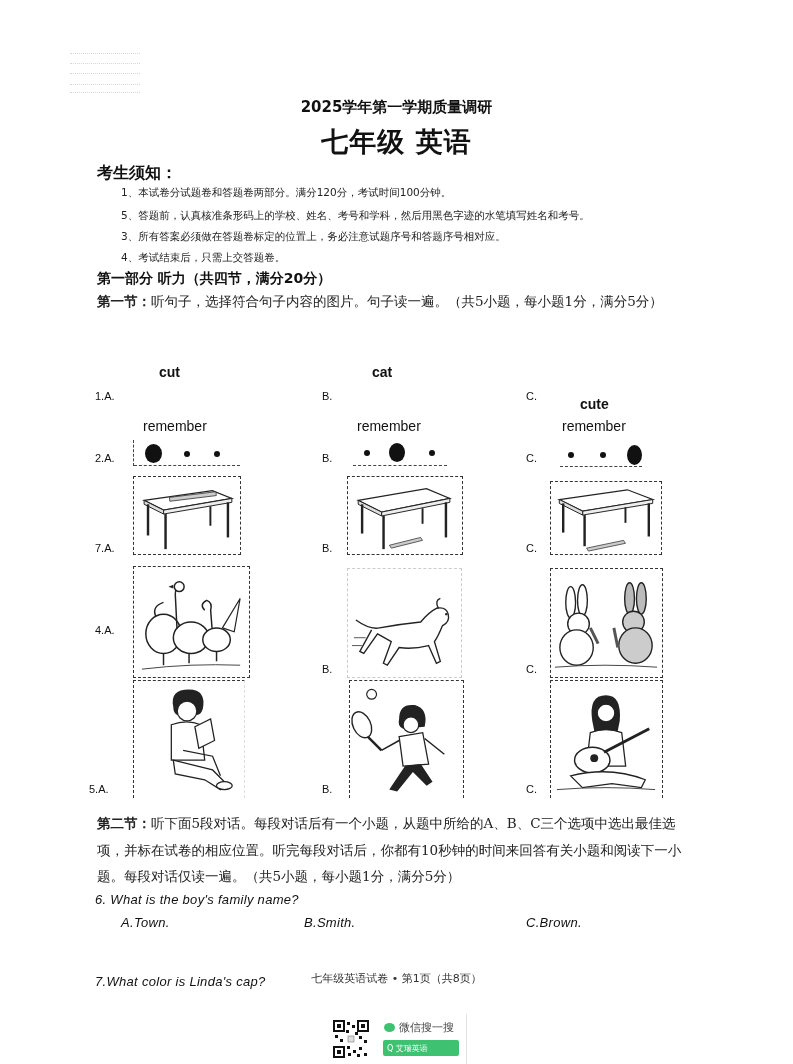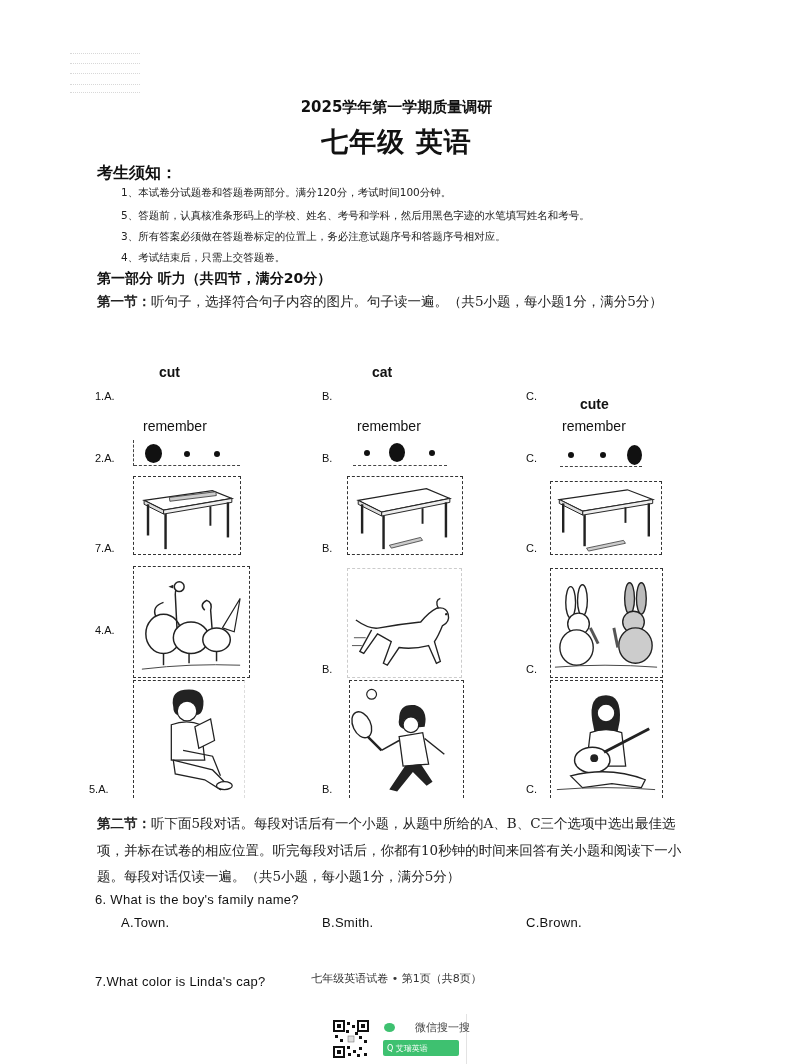--- a/index.html
+++ b/index.html
@@ -14,25 +14,25 @@
   .sec-h { left:97px; top:270px; font-size:14px; font-weight:bold; }
   .para { left:97px; width:585px; font-size:13.5px; line-height:21px; color:#222; font-family:"DejaVu Serif","Liberation Serif",serif; }
   .para b { font-family:"DejaVu Sans","Liberation Sans",sans-serif; }
   .word { font-size:14px; font-weight:bold; font-family:"Liberation Sans",sans-serif; }
   .lbl { font-size:11px; font-family:"Liberation Sans",sans-serif; }
   .rem { font-size:14px; font-family:"Liberation Sans",sans-serif; }
   .dotline { position:absolute; border-bottom:1px dashed #444; height:0; }
   .dot { position:absolute; border-radius:50%; background:#111; }
   .box { position:absolute; border:1.5px dashed #333; box-sizing:border-box; background:#fff; overflow:hidden; }
   .box svg { width:100%; height:100%; display:block; }
-  .q { font-size:13px; font-family:"Liberation Sans",sans-serif; letter-spacing:0.3px; }
+  .q { font-size:13px; font-family:"Liberation Sans",sans-serif; letter-spacing:0.3px;font-style:italic; }
   .footer { left:0; width:793px; top:971px; text-align:center; font-size:11px; color:#333; }
   .qr { left:333px; top:1020px; width:36px; height:38px; }
   .wx-panel { left:378px; top:1014px; width:88px; height:50px; border-right:1px solid #e3e3e3; }
-  .wx-row { left:384px; top:1020px; font-size:11px; color:#444; display:flex; align-items:center; gap:20px; }
+  .wx-row { left:384px; top:1020px; font-size:11px; color:#444; display:flex; align-items:center; gap:4px; }
   .wx-search { left:383px; top:1040px; width:76px; height:16px; background:#3ec170; border-radius:2px; color:#fff; font-size:8px; display:flex; align-items:center; padding-left:4px; box-sizing:border-box; }
 </style>
 </head>
 <body>
 
 <div class="faint" style="top:53px;"></div>
 <div class="faint" style="top:63px;"></div>
 <div class="faint" style="top:73px;"></div>
 <div class="faint" style="top:84px;"></div>
 <div class="faint" style="top:92px;"></div>
@@ -213,21 +213,21 @@
     <path d="M6 110 q50 -4 100 0" fill="none" stroke="#444" stroke-width="1"></path>
   </svg>
 </div>
 
 <div class="abs para" style="top:810px;line-height:26.5px;">
   <b>第二节：</b><span>听下面5段对话。每段对话后有一个小题，从题中所给的A、B、C三个选项中选出最佳选项，并标在试卷的相应位置。听完每段对话后，你都有10秒钟的时间来回答有关小题和阅读下一小题。每段对话仅读一遍。（共5小题，每小题1分，满分5分）</span>
 </div>
 
 <div class="abs q" style="left:95px;top:892px;">6.  What  is  the  boy's  family  name?</div>
 <div class="abs q" style="left:121px;top:915px;">A.Town.</div>
-<div class="abs q" style="left:322px;top:915px;">B.Smith.</div>
+<div class="abs q" style="left:304px;top:915px;">B.Smith.</div>
 <div class="abs q" style="left:526px;top:915px;">C.Brown.</div>
 <div class="abs q" style="left:95px;top:974px;">7.What  color  is  Linda's  cap?</div>
 
 <div class="abs footer">七年级英语试卷 • 第1页（共8页）</div>
 
 <div class="abs qr">
   <svg viewBox="0 0 36 38" width="36" height="38">
     <rect x="0" y="0" width="36" height="38" fill="#fff"></rect>
     <rect x="1" y="1" width="10" height="10" fill="none" stroke="#111" stroke-width="2"></rect>
     <rect x="4" y="4" width="4" height="4" fill="#111"></rect>

